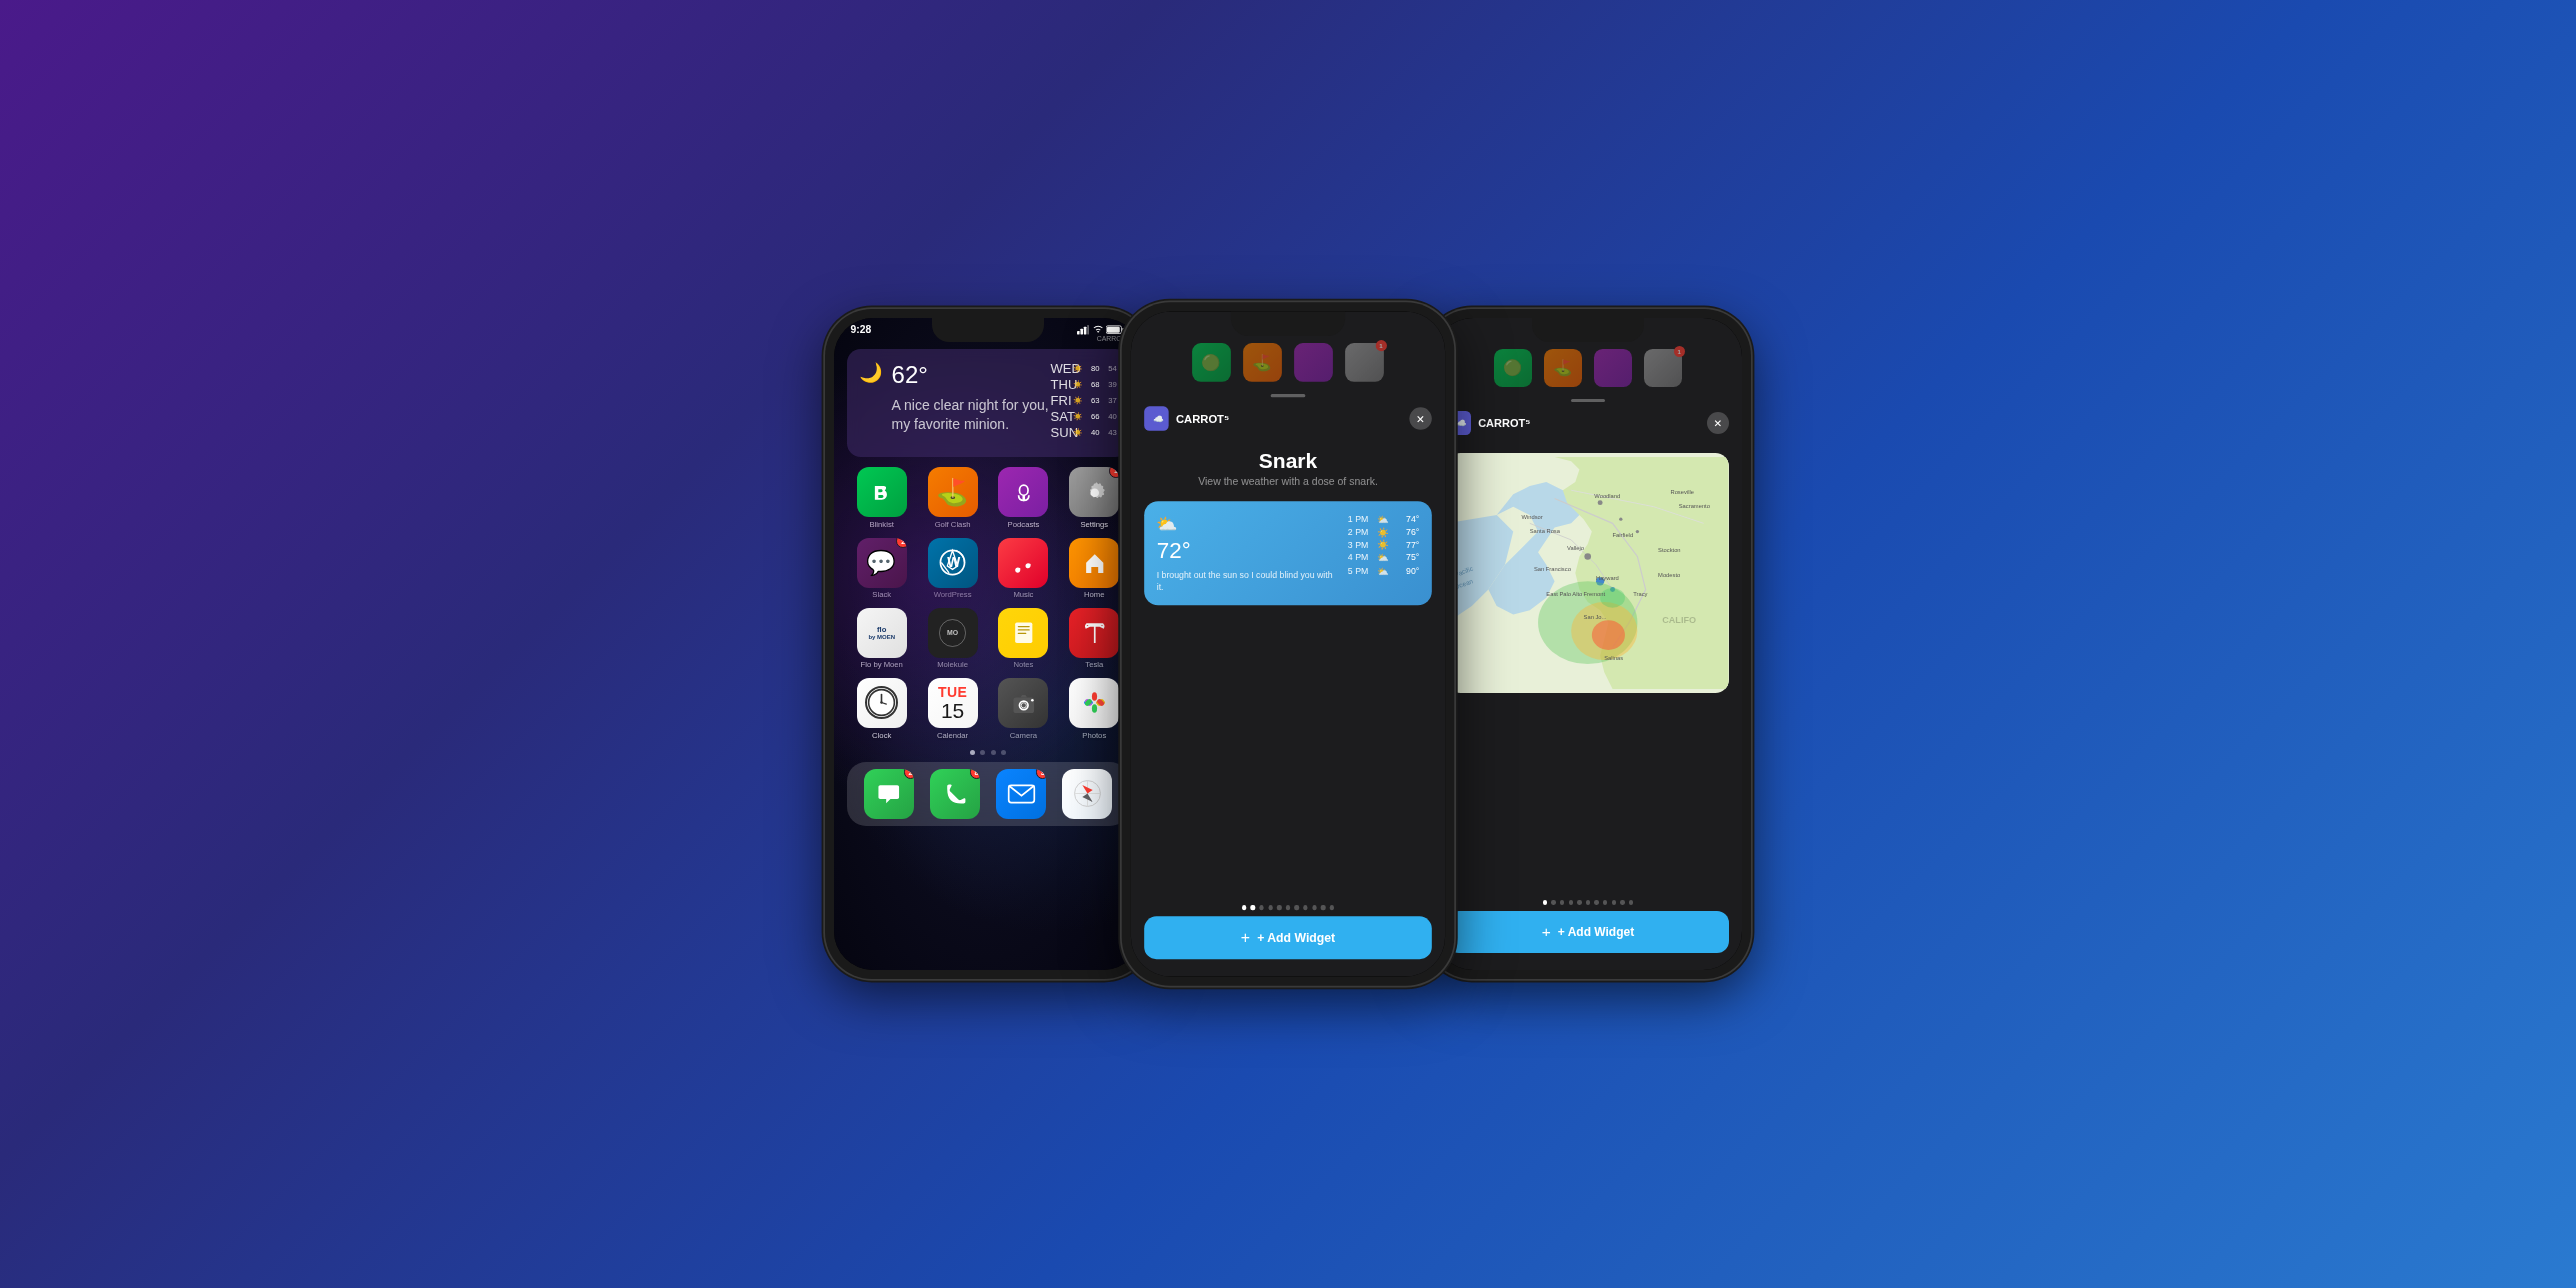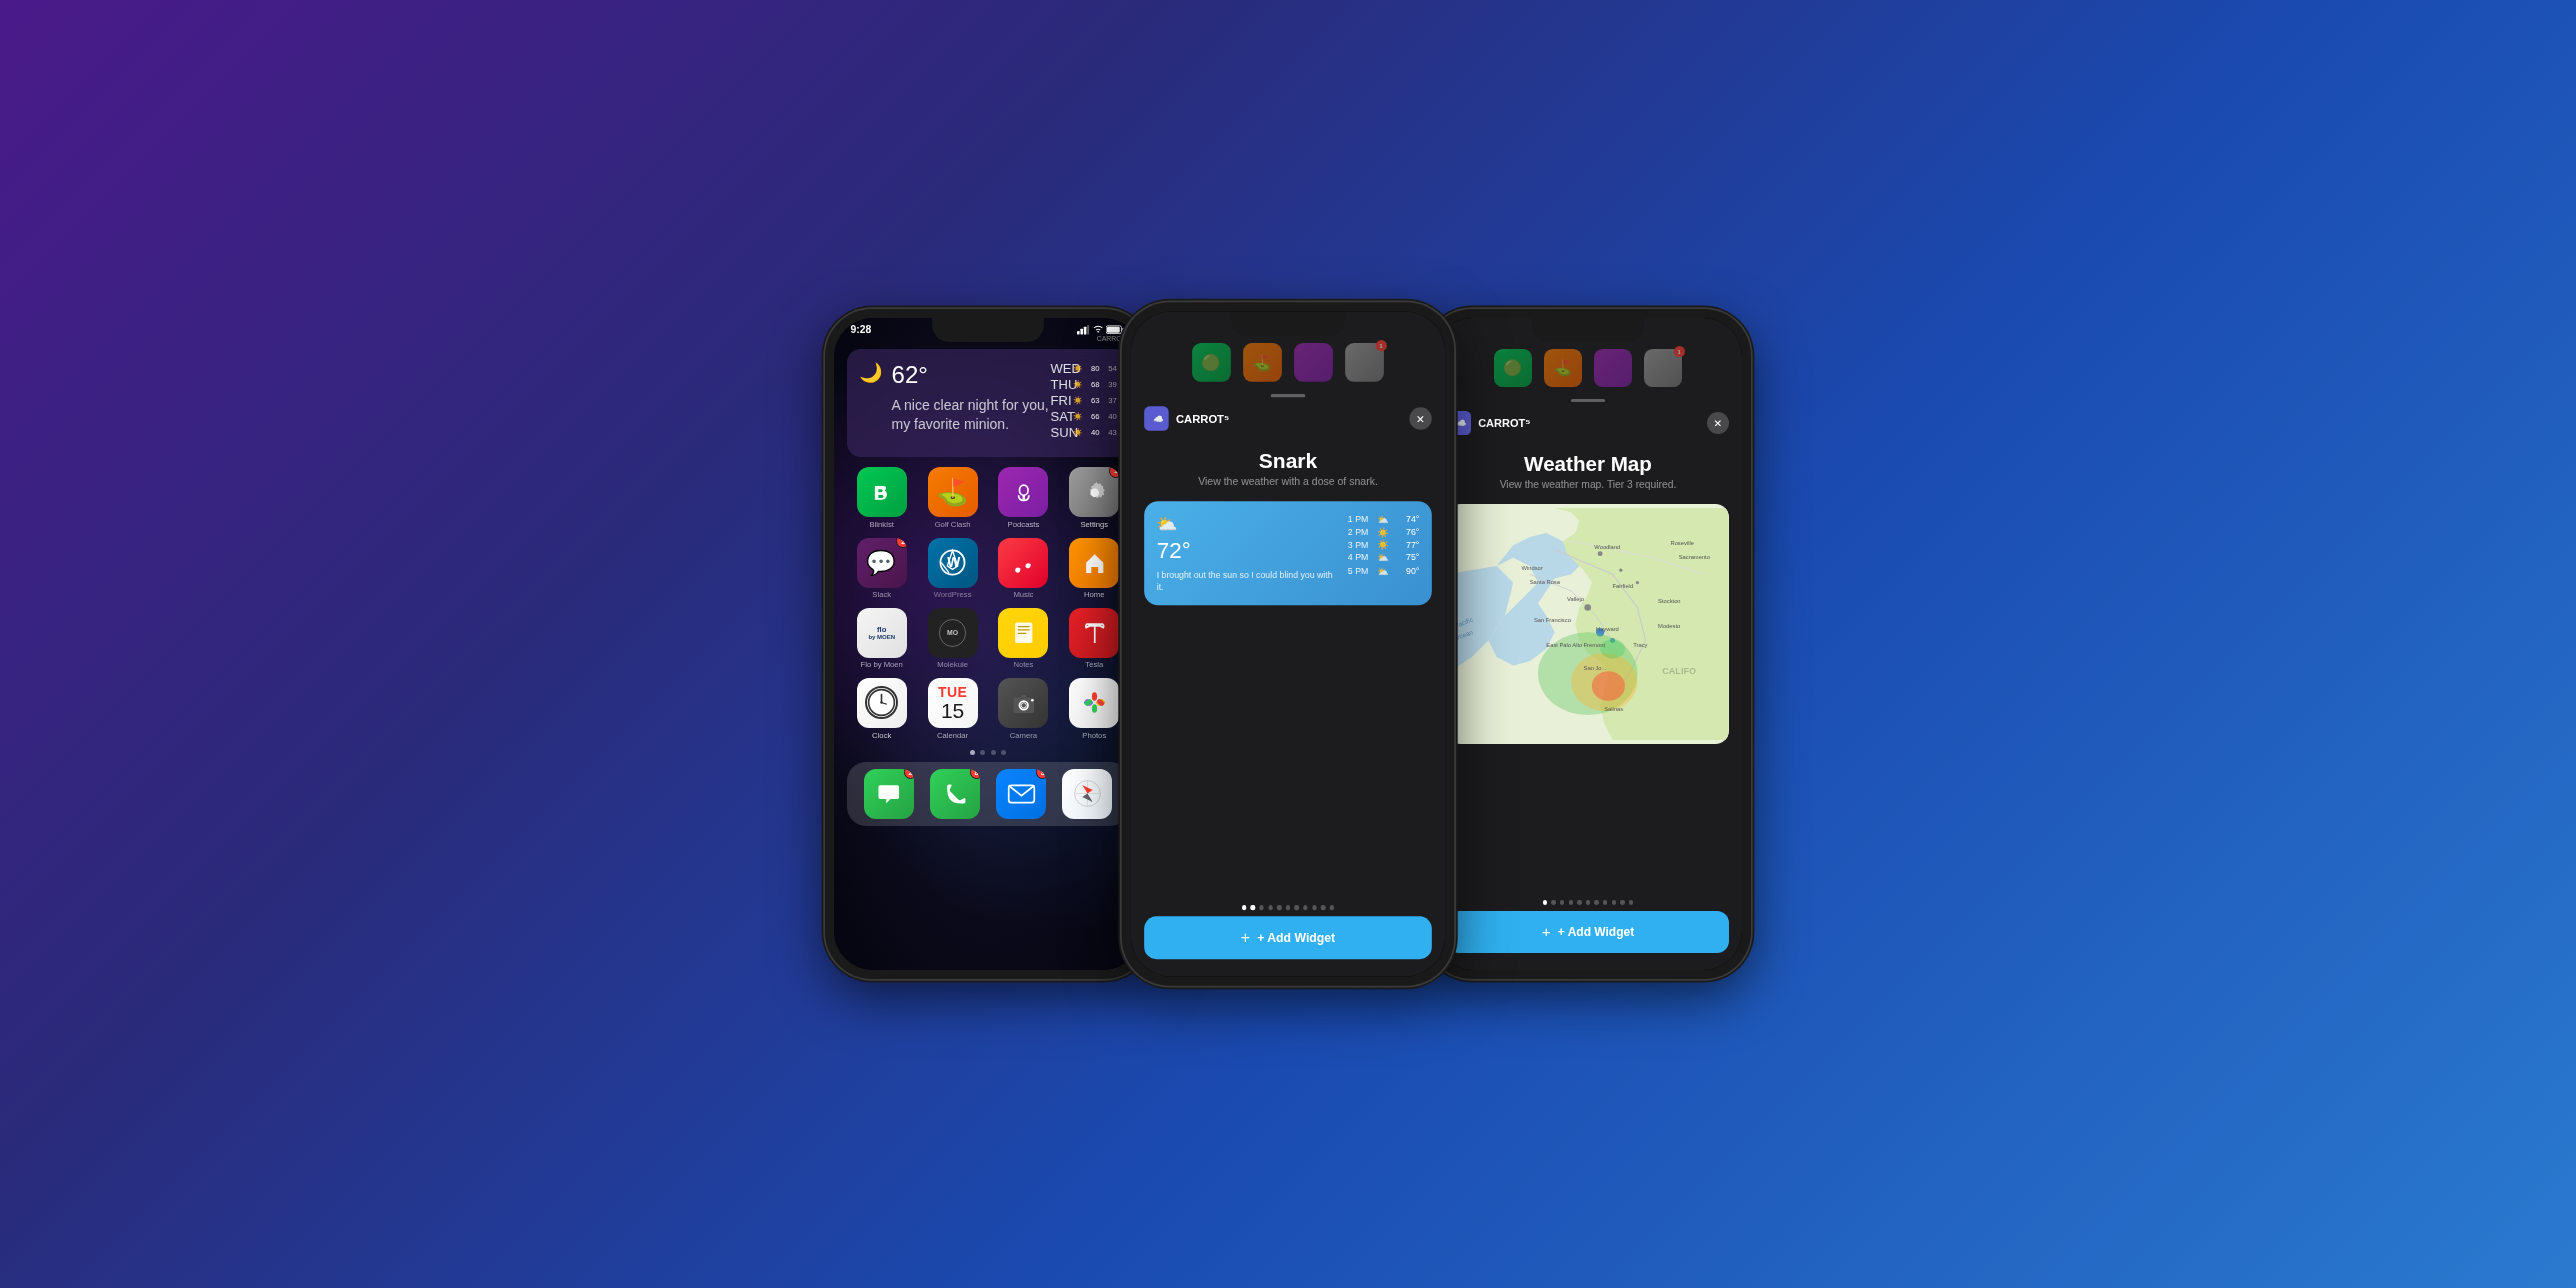--- a/index.html
+++ b/index.html
@@ -857,24 +857,20 @@
           <div class="carrot-icon-small">
             <svg width="15.5" height="15.5" viewBox="0 0 18 18" style="font-size:14px">
               <circle cx="9" cy="9" r="8" fill="#5b5bd0"></circle>
               <text x="5" y="13" fill="white" font-size="10">☁️</text>
             </svg>
           </div>
           <span class="widget-app-name">CARROT⁵</span>
           <div class="widget-close-btn">✕</div>
         </div>
 
-        <div class="widget-title-area">
-          <div class="widget-main-title">Weather Map</div>
-          <div class="widget-subtitle">View the weather map. Tier 3 required.</div>
-        </div>
 
         <div class="map-widget">
           <svg viewBox="0 0 340 280" width="100%" height="100%">
 
             <rect width="340" height="280" fill="#e8f0d8"></rect>
 
             <path d="M0 80 L60 70 L80 90 L70 130 L50 160 L30 180 L0 200 Z" fill="#b8d8e8"></path>
             <path d="M60 70 L80 60 L100 70 L110 90 L90 110 L70 130 L50 160 L60 180 L80 190 L100 185 L120 170 L130 150 L120 130 L110 115 L120 100 L130 85 L150 80 L160 70 L155 50 L140 40 L120 30 L100 35 L80 45 Z" fill="#b8d8e8"></path>
 
             <path d="M80 0 L340 0 L340 280 L200 280 L190 260 L185 240 L190 220 L195 200 L185 185 L170 175 L160 160 L155 140 L160 120 L170 105 L175 90 L165 75 L155 65 L145 55 L140 40 L155 30 L160 15 L150 5 L130 0 Z" fill="#d4e8b0"></path>

